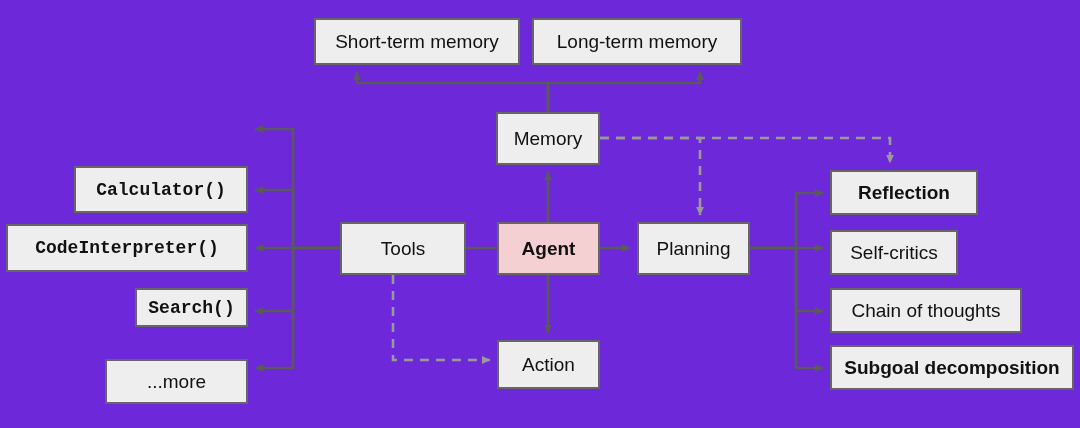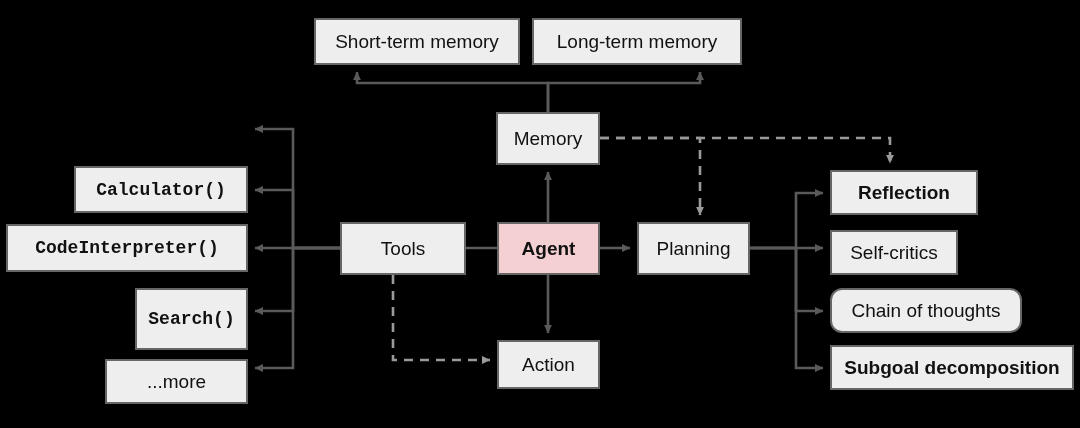--- a/index.html
+++ b/index.html
@@ -4,21 +4,21 @@
 <style>
   html, body {
     margin: 0;
     padding: 0;
     background: #ffffff;
   }
   #canvas {
     position: relative;
     width: 1080px;
     height: 428px;
-    background: #000000;
+    background: #6d28d9;
     font-family: "Liberation Sans", sans-serif;
     overflow: hidden;
   }
   #wires {
     position: absolute;
     left: 0;
     top: 0;
     width: 1080px;
     height: 428px;
     pointer-events: none;
@@ -129,37 +129,37 @@
 
 
   <div class="node mono" style="left:74px; top:166px; width:174px; height:47px;">
     <span>Calculator()</span>
   </div>
 
   <div class="node mono" style="left:6px; top:224px; width:242px; height:48px;">
     <span>CodeInterpreter()</span>
   </div>
 
-  <div class="node mono" style="left:135px; top:288px; width:113px; height:62px;">
+  <div class="node mono" style="left:135px; top:288px; width:113px; height:39px;">
     <span>Search()</span>
   </div>
 
   <div class="node" style="left:105px; top:359px; width:143px; height:45px;">
     <span>...more</span>
   </div>
 
   <div class="node" style="left:830px; top:170px; width:148px; height:45px;font-weight:bold;">
     <span>Reflection</span>
   </div>
 
   <div class="node" style="left:830px; top:230px; width:128px; height:45px;">
     <span>Self-critics</span>
   </div>
 
-  <div class="node" style="left:830px; top:288px; width:192px; height:45px;border-radius:12px;">
+  <div class="node" style="left:830px; top:288px; width:192px; height:45px;">
     <span>Chain of thoughts</span>
   </div>
 
   <div class="node" style="left:830px; top:345px; width:244px; height:45px;font-weight:bold;">
     <span>Subgoal decomposition</span>
   </div>
 
 </div>
 
 </body></html>

